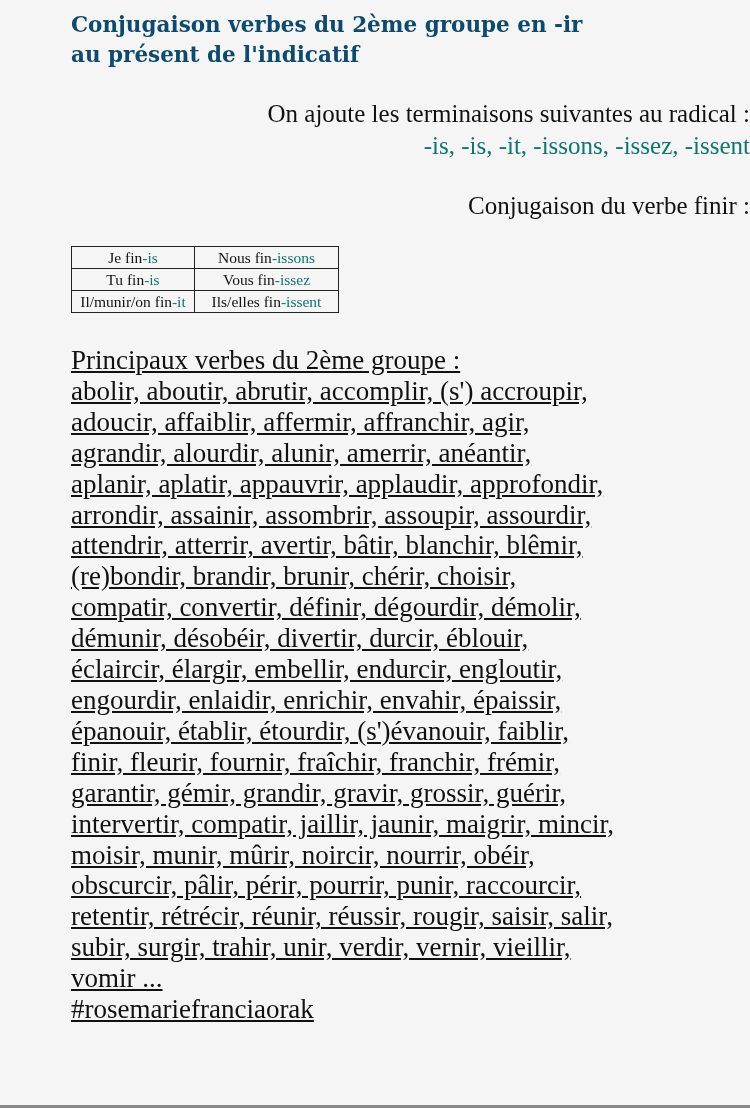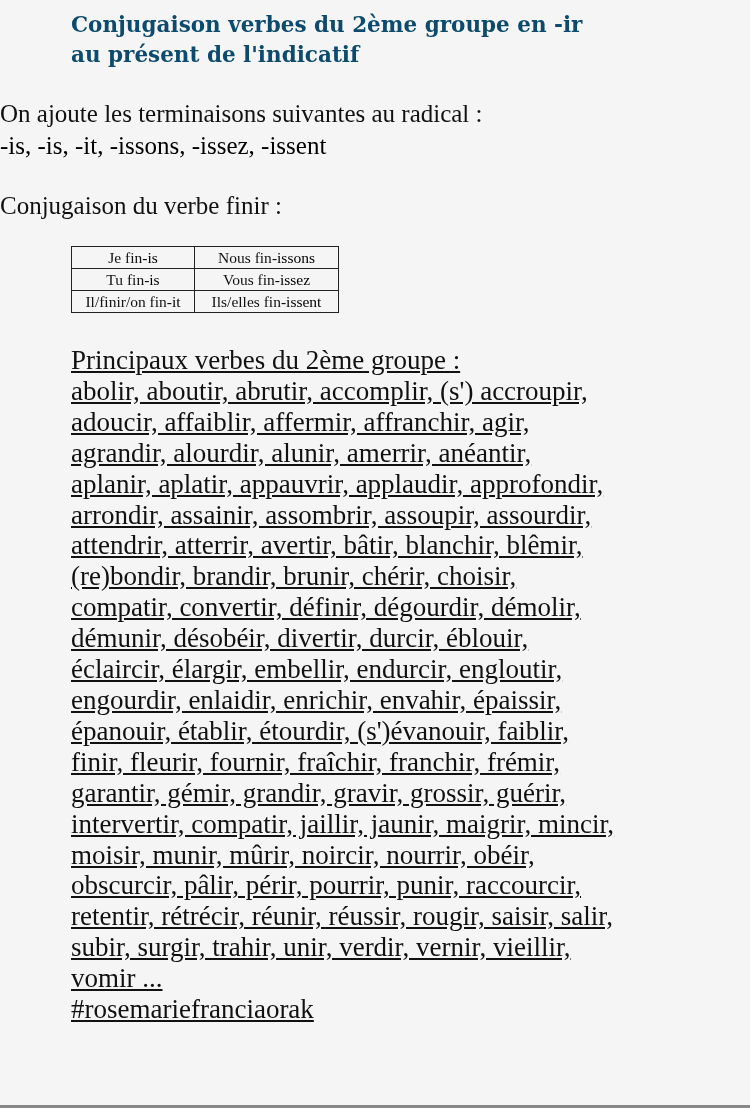--- a/index.html
+++ b/index.html
@@ -1,19 +1,19 @@
 <!DOCTYPE html>
 <html><head>
 <meta charset="utf-8">
 <style>
   html, body { margin:0; padding:0; }
   body { width:750px; height:1108px; background:#f5f5f5; overflow:hidden; position:relative; font-family:"DejaVu Serif", serif; color:#111; }
   .title { position:absolute; left:71px; top:10px; width:640px; font-family:"DejaVu Serif", serif; font-weight:bold; font-size:21.5px; line-height:30px; color:#0c4a6e; }
-  .intro { position:absolute; left:0; width:750px; text-align:left; font-family:"Liberation Serif", serif; font-size:25px; line-height:32px; }
-  .red { color:#000000; }
+  .intro { position:absolute; left:0; width:750px; text-align:right; font-family:"Liberation Serif", serif; font-size:25px; line-height:32px; }
+  .red { color:#0f766e; }
   table.conj { position:absolute; left:71px; top:246px; border-collapse:collapse; font-family:"Liberation Serif", serif; font-size:15.5px; background:#f5f5f5; }
   table.conj td { border:1.5px solid #222; padding:0 1px; height:21px; text-align:center; white-space:nowrap; line-height:19px; }
   table.conj td.c1 { width:120px; }
   table.conj td.c2 { width:141px; }
   .verbs { position:absolute; left:71px; top:345px; width:660px; font-family:"Liberation Serif", serif; font-size:27px; line-height:30.9px; }
   .verbs div { white-space:nowrap;text-decoration:underline; }
   .bottom-line { position:absolute; left:0; top:1105px; width:750px; height:3px; background:#888; }
 </style>
 </head>
 <body>
@@ -31,21 +31,21 @@
   <tbody>
       <tr>
     <td class="c1"><span>Je fin</span><span class="red">-is</span></td>
     <td class="c2"><span>Nous fin</span><span class="red">-issons</span></td>
   </tr>
   <tr>
     <td class="c1"><span>Tu fin</span><span class="red">-is</span></td>
     <td class="c2"><span>Vous fin</span><span class="red">-issez</span></td>
   </tr>
   <tr>
-    <td class="c1"><span>Il/finir/on fin</span><span class="red">-it</span></td>
+    <td class="c1"><span>Il/munir/on fin</span><span class="red">-it</span></td>
     <td class="c2"><span>Ils/elles fin</span><span class="red">-issent</span></td>
   </tr>
 </tbody>
   </table>
 
 <div class="verbs">
   <div>Principaux verbes du 2ème groupe :</div>
   <div>abolir, aboutir, abrutir, accomplir, (s') accroupir,</div>
   <div>adoucir, affaiblir, affermir, affranchir, agir,</div>
   <div>agrandir, alourdir, alunir, amerrir, anéantir,</div>

